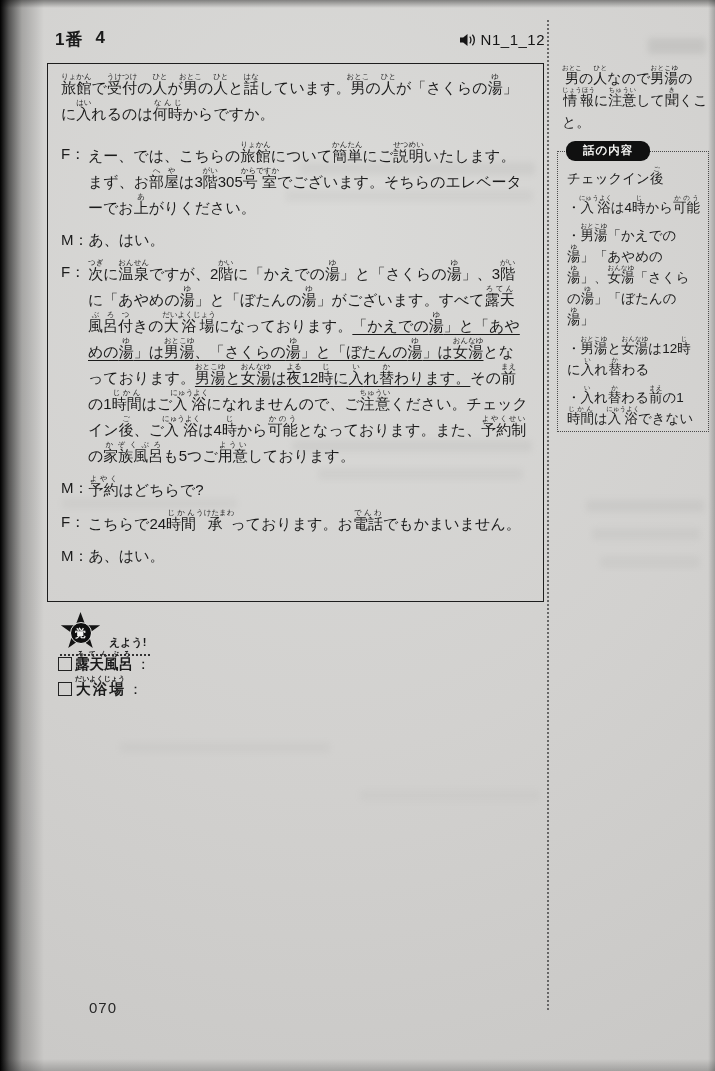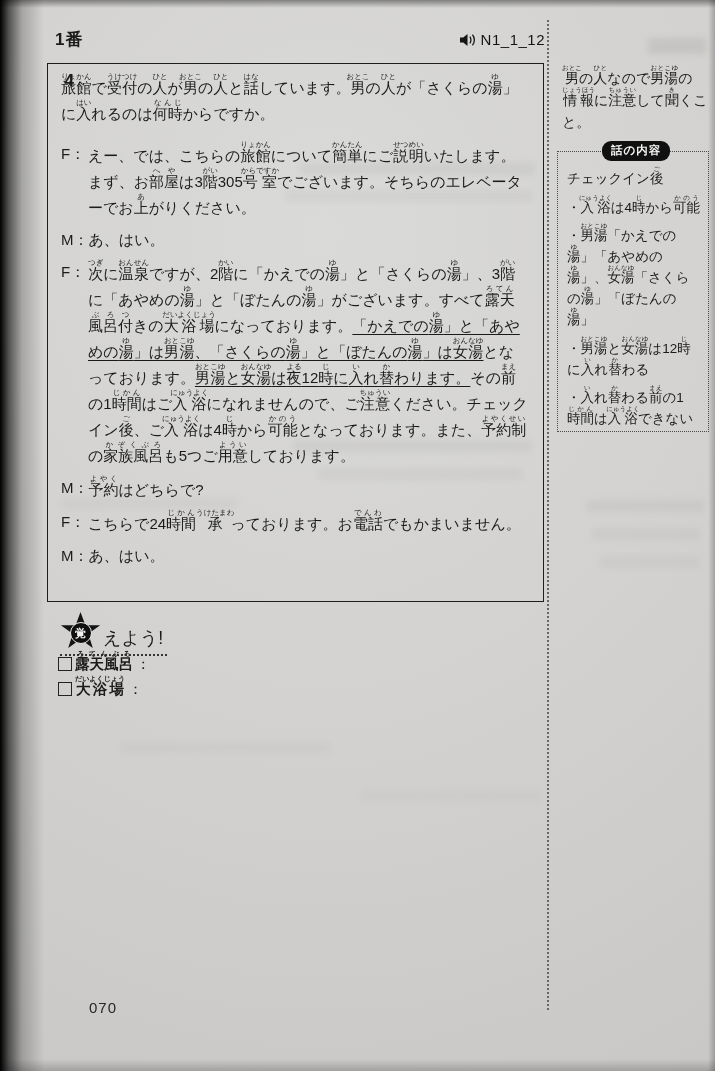--- a/index.html
+++ b/index.html
@@ -15,21 +15,21 @@
     background:linear-gradient(180deg,rgba(0,0,0,.40),rgba(0,0,0,0));}
   .edge-right{position:absolute;right:0;top:0;bottom:0;width:7px;z-index:6;pointer-events:none;
     background:linear-gradient(270deg,rgba(0,0,0,.22),rgba(0,0,0,0));}
   .edge-bottom{position:absolute;left:0;bottom:0;right:0;height:12px;z-index:6;pointer-events:none;
     background:linear-gradient(0deg,rgba(0,0,0,.20),rgba(0,0,0,0));}
 
   
   .bleed{position:absolute;background:#8e8e8c;border-radius:3px;filter:blur(3px);pointer-events:none;}
 
   
-  .header{position:absolute;left:55px;top:28px;display:flex;align-items:center;gap:20px;flex-direction:column;}
+  .header{position:absolute;left:55px;top:28px;display:flex;align-items:flex-start;gap:12px;}
   .qnum{font-size:17px;font-weight:bold;letter-spacing:1px;}
   .answer{font-size:17px;font-weight:bold;}
   .audio{position:absolute;top:31px;left:430px;width:115px;display:flex;align-items:center;justify-content:flex-end;gap:4px;}
   .audio svg{display:block;}
   .audio-label{font-size:15px;letter-spacing:.5px;color:#151515;}
 
   
   .script-box{
     position:absolute;left:47px;top:63px;width:497px;height:539px;box-sizing:border-box;
     border:1.6px solid #1d1d1d;padding:9px 15px 8px 13px;
@@ -45,40 +45,40 @@
 
   
   .vocab-heading{position:absolute;left:60px;top:612px;display:flex;align-items:flex-end;
     border-bottom:2.5px dotted #333;padding:0 4px 3px 0;}
   .star-wrap{position:relative;width:41px;height:39px;flex:none;}
   .star{position:absolute;inset:0;background:#141414;
     clip-path:polygon(50% 0%,62% 34%,98% 34%,69% 56%,80% 92%,50% 70%,20% 92%,31% 56%,2% 34%,38% 34%);}
   .star-circle{position:absolute;left:50%;top:54%;transform:translate(-50%,-50%);
     width:20px;height:20px;border-radius:50%;background:#101010;border:1.6px solid #e8e8e6;
     color:#f2f2f0;font-size:11px;font-weight:bold;display:flex;align-items:center;justify-content:center;}
-  .heading-text{font-size:18px;font-weight:normal;margin-left:2px;padding-bottom:1px;}
+  .heading-text{font-size:11px;font-weight:bold;margin-left:8px;padding-bottom:1px;}
 
   
   .vocab-list{position:absolute;left:58px;top:650px;width:470px;font-size:14.5px;}
   .vocab-item{display:flex;align-items:baseline;line-height:25px;height:25px;}
   .cb{width:12px;height:12px;border:1.7px solid #222;display:inline-block;flex:none;
     margin-right:3px;transform:translateY(2px);}
   .vocab-item rt{font-size:7px;color:#222;}
   .term{font-weight:bold;}
   .sep{margin:0 3px;}
   .def{font-size:14px;}
 
   
   .vsep{position:absolute;left:547px;top:20px;height:990px;width:0;border-left:2px dotted #555;opacity:.85;}
 
   
   .side-note{position:absolute;left:562px;top:64px;width:148px;font-size:14px;line-height:22px;}
   .side-note rt{font-size:6.5px;color:#222;}
-  .side-badge{position:absolute;left:602px;top:141px;z-index:3;background:#101010;color:#f4f4f2;
-    font-size:11.5px;font-weight:bold;letter-spacing:1px;padding:2px 9px 3px;border-radius:9px;}
+  .side-badge{position:absolute;left:566px;top:141px;z-index:3;background:#101010;color:#f4f4f2;
+    font-size:11.5px;font-weight:bold;letter-spacing:1px;padding:2px 17px 3px;border-radius:9px;}
   .side-box{position:absolute;left:557px;top:151px;width:152px;height:281px;box-sizing:border-box;
     border:1.6px dotted #4a4a4a;padding:13px 7px 6px 9px;font-size:13.5px;line-height:19.5px;}
   .side-box rt{font-size:6.5px;color:#222;}
   .side-title{margin:0 0 5px 0;}
   .side-point{margin-top:5px;}
 
   .page-number{position:absolute;left:68px;top:999px;font-size:15px;letter-spacing:1px;color:#272727;margin-left:21px;}
 </style>
 </head>
 <body>

